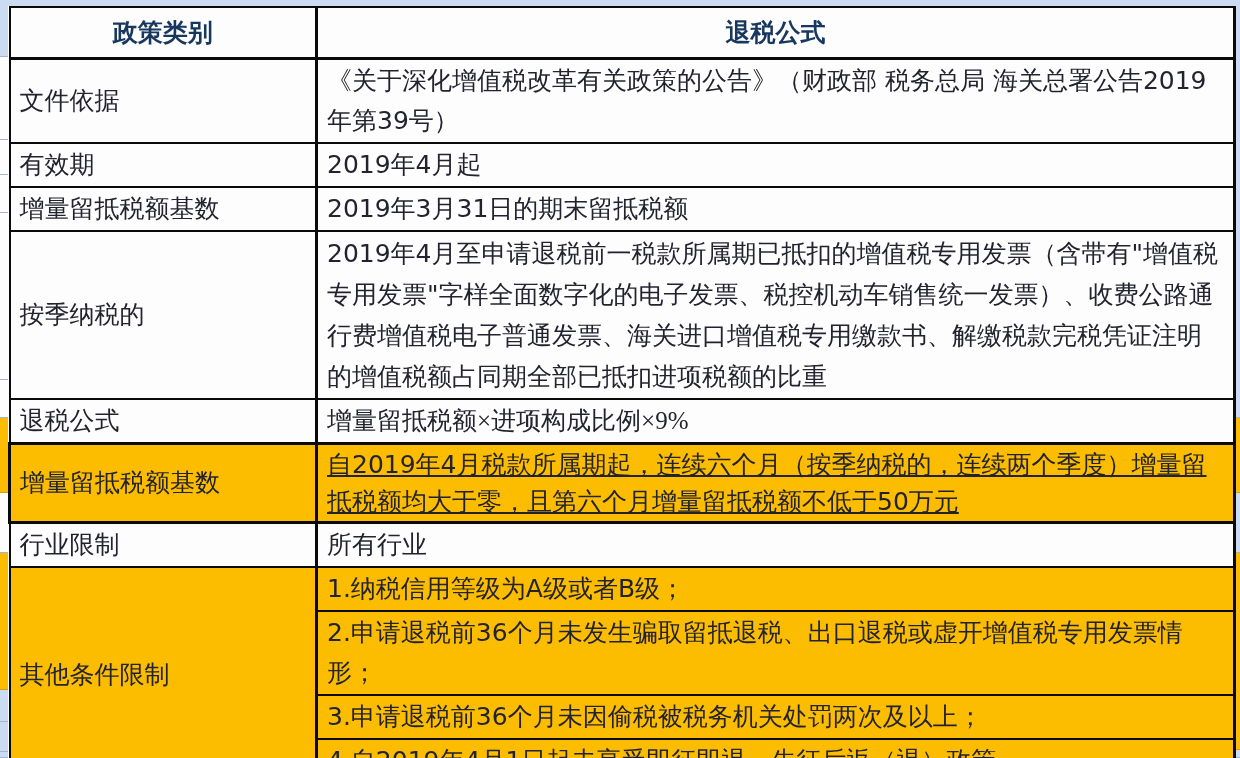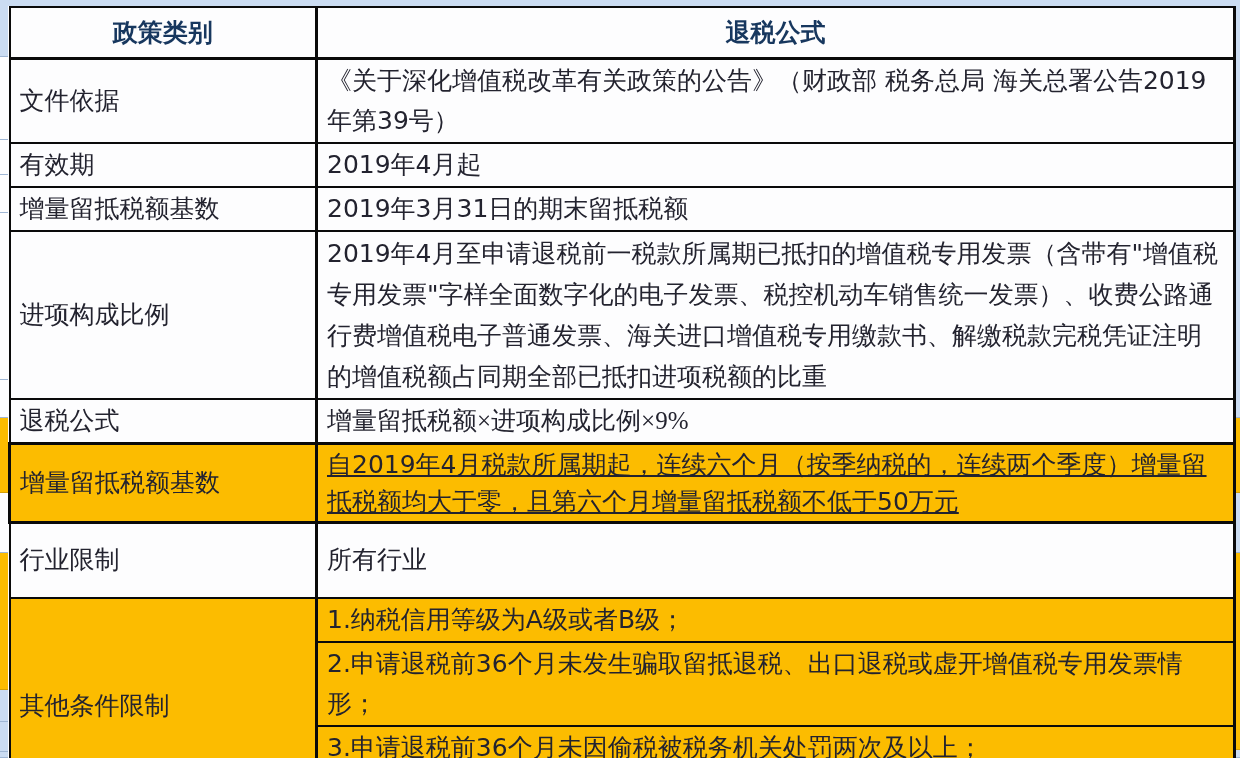--- a/index.html
+++ b/index.html
@@ -60,21 +60,21 @@
   .hl td{background:#FCBC00;}
   tr.r-limit td{border-width:3px;}
   
   .r-head{height:51px;}
   .r-basis-doc{height:83px;}
   .r-valid{height:35px;}
   .r-base{height:38px;}
   .r-ratio{height:167px;}
   .r-formula{height:38px;font-family:Liberation Serif, serif;}
   .r-limit{height:75px;}
-  .r-industry{height:76px;}
+  .r-industry{height:44px;}
   .r-cond1{height:37px;}
   .r-cond2{height:81px;}
   .r-cond3{height:41px;}
   .r-cond4{height:38px;}
   .r-ratio .value-cell{line-height:41px;}
   .r-limit .value-cell{line-height:37px;text-decoration:underline;}
 </style>
 </head>
 <body>
 
@@ -124,21 +124,21 @@
       <td class="label-cell">有效期</td>
       <td class="value-cell">2019年4月起</td>
     </tr>
 
     <tr class="r-base">
       <td class="label-cell">增量留抵税额基数</td>
       <td class="value-cell">2019年3月31日的期末留抵税额</td>
     </tr>
 
     <tr class="r-ratio">
-      <td class="label-cell">进项构成比例</td>
+      <td class="label-cell">按季纳税的</td>
       <td class="value-cell">2019年4月至申请退税前一税款所属期已抵扣的增值税专用发票（含带有"增值税专用发票"字样全面数字化的电子发票、税控机动车销售统一发票）、收费公路通行费增值税电子普通发票、海关进口增值税专用缴款书、解缴税款完税凭证注明的增值税额占同期全部已抵扣进项税额的比重</td>
     </tr>
 
     <tr class="r-formula">
       <td class="label-cell">退税公式</td>
       <td class="value-cell">增量留抵税额×进项构成比例×9%</td>
     </tr>
 
     <tr class="r-limit hl">
       <td class="label-cell">增量留抵税额基数</td>

